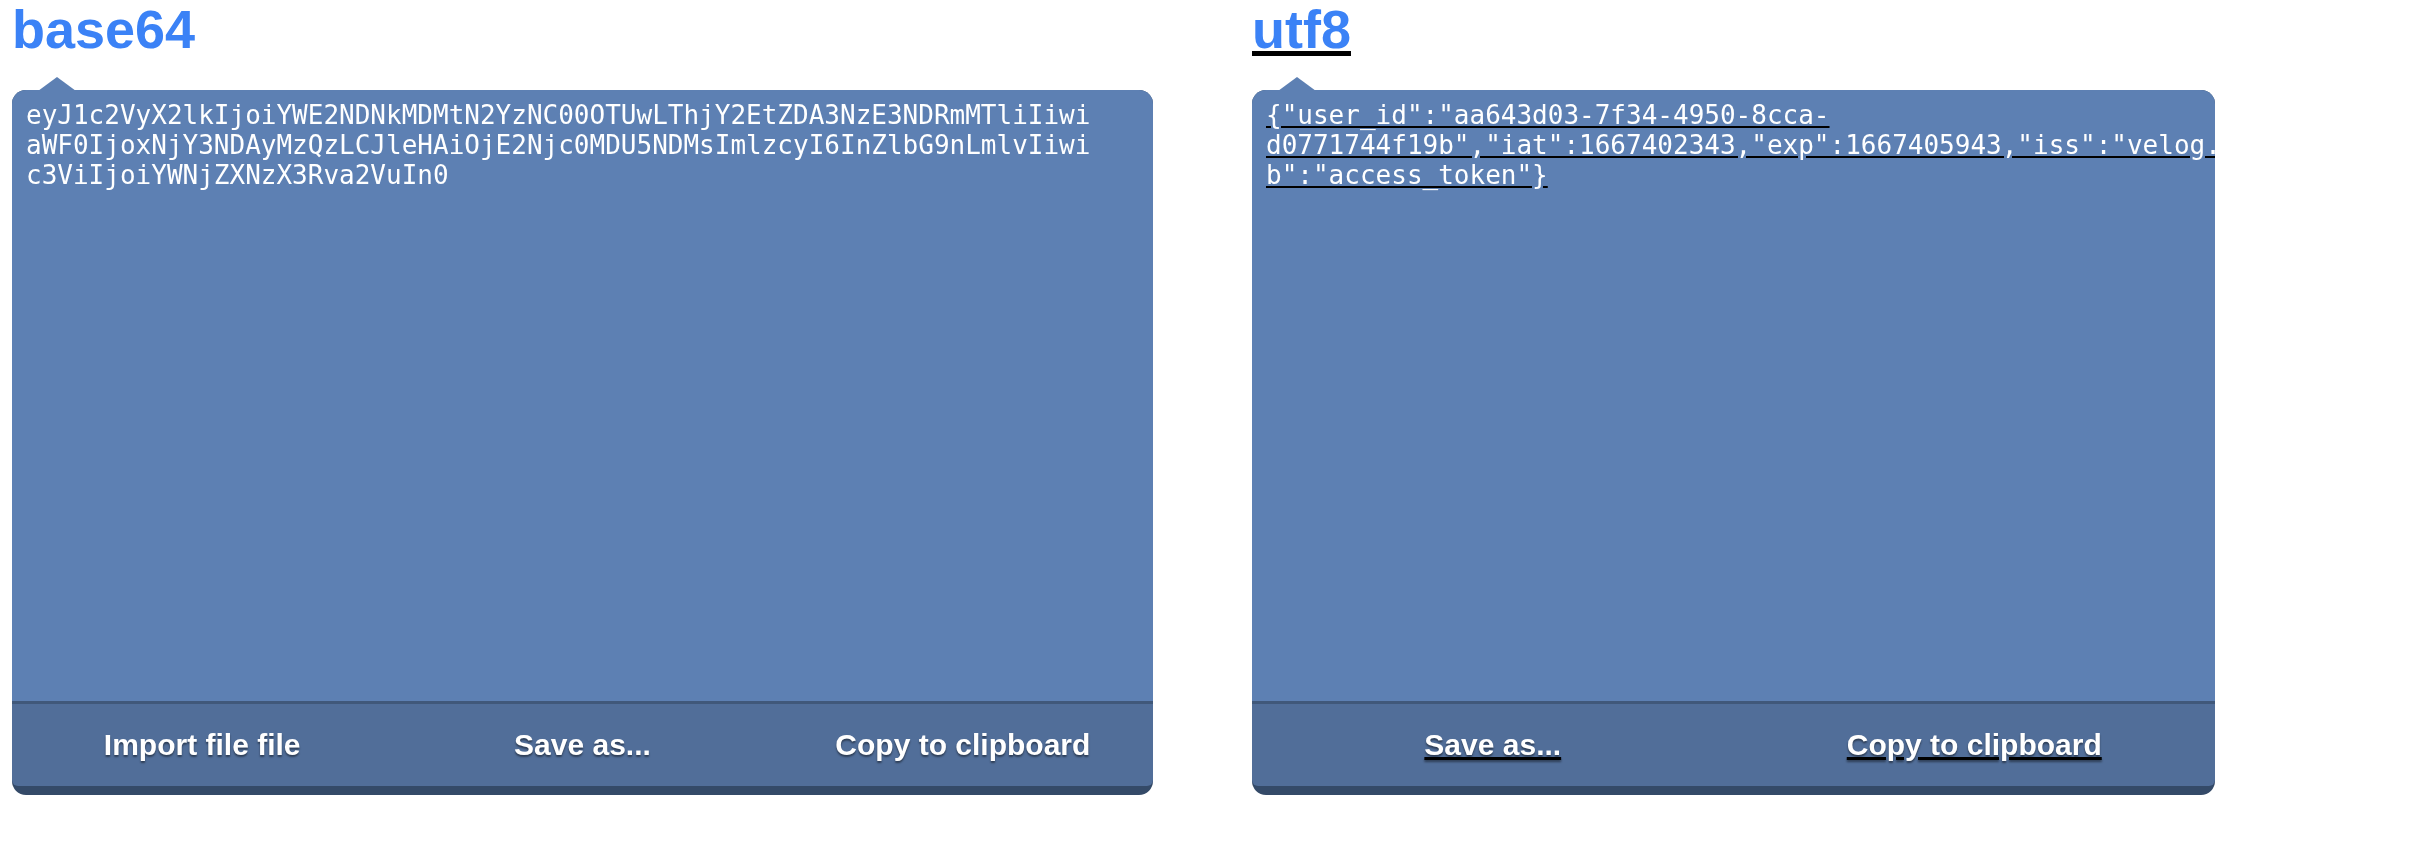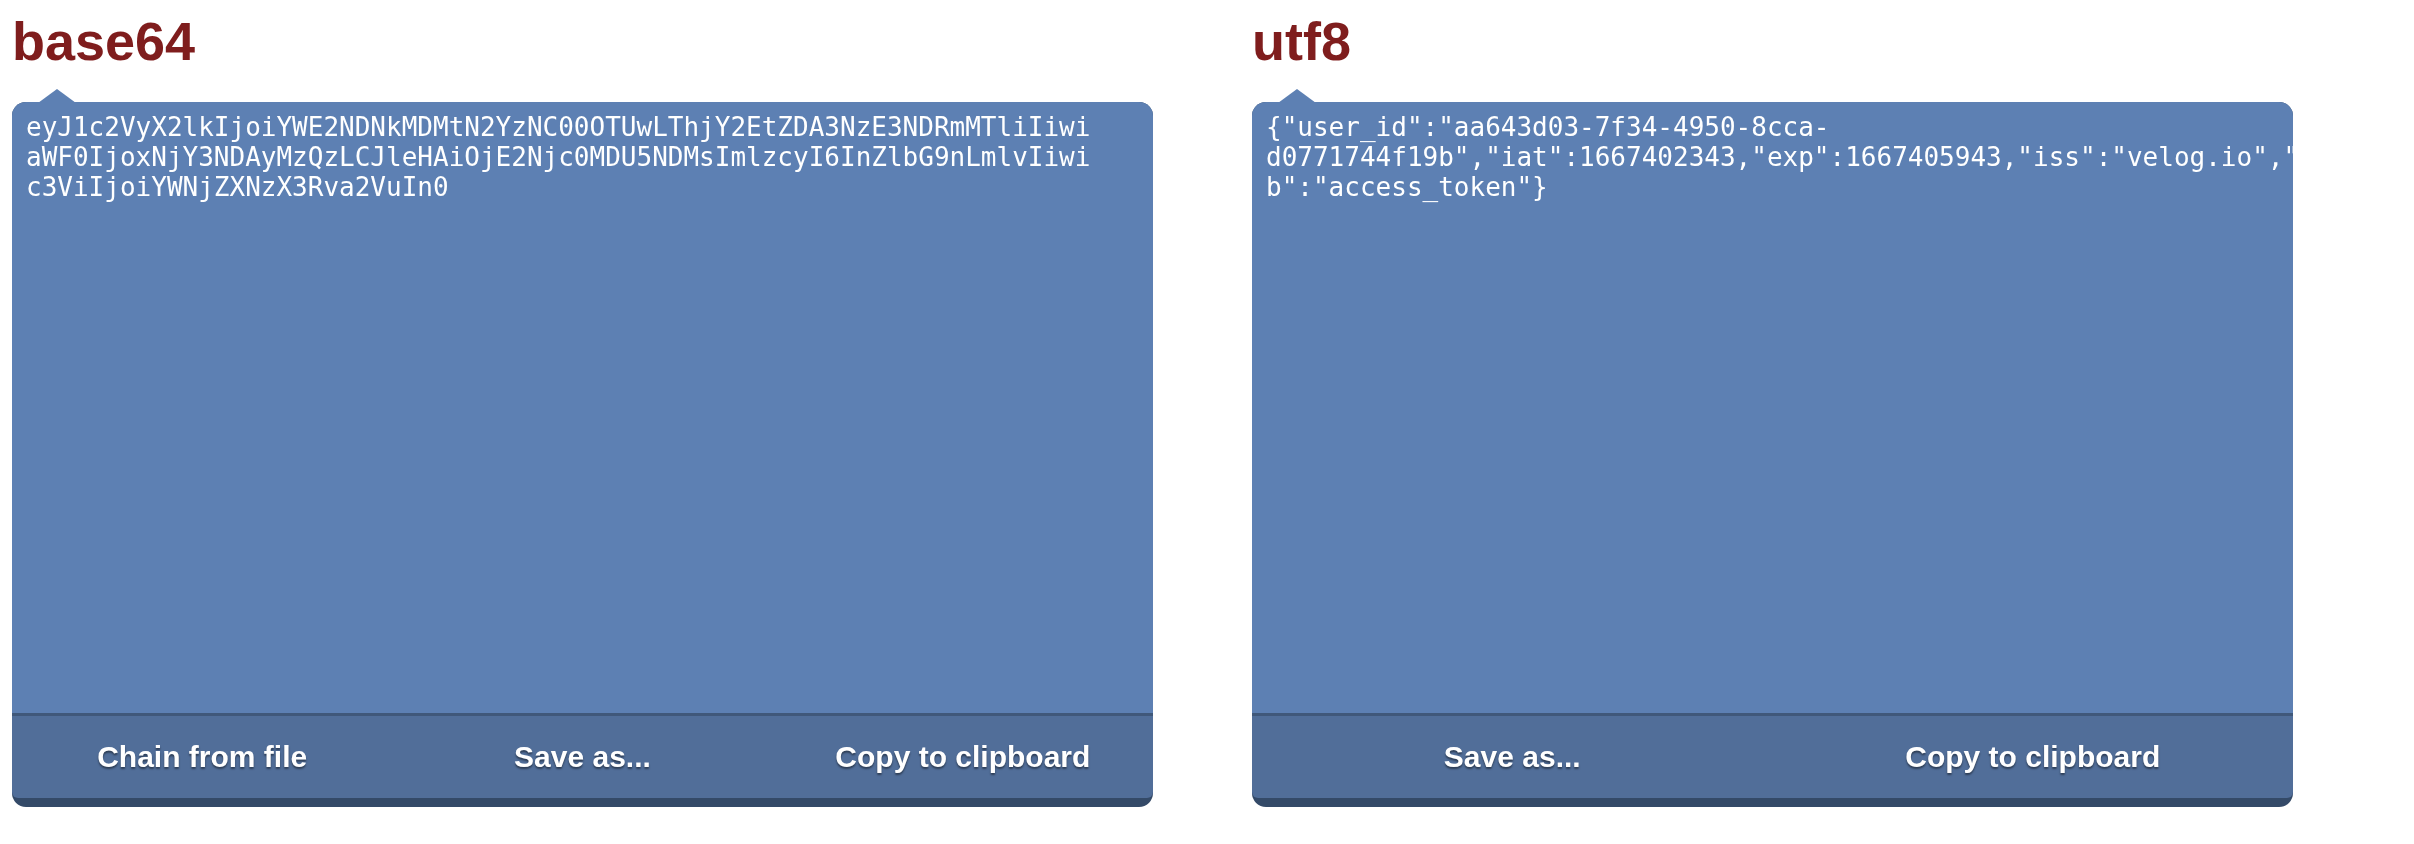--- a/index.html
+++ b/index.html
@@ -9,28 +9,28 @@
     font-family: "Liberation Sans", sans-serif;
     overflow: hidden;
   }
   .workspace {
     display: flex;
     gap: 99px;
     padding-left: 12px;
   }
   .brick { display: block; }
   .brick--left  { width: 1141px; }
-  .brick--right { width: 1041px; }
+  .brick--right { width: 963px; text-decoration: underline; }
 
   .brick-title {
-    margin-top: 12px;
+    margin-top: 0;
     font-size: 54px;
     line-height: 58px;
     font-weight: 600;
-    color: #7f1d1d;
+    color: #3b82f6;
     letter-spacing: 0px;
     cursor: pointer;
   }
 
   .brick-body {
     position: relative;
     margin-top: 32px;
     background: #344a68;
     border-radius: 14px;
     padding-bottom: 9px;
@@ -104,21 +104,21 @@
 
   <section class="brick brick--left">
     <h2 class="brick-title">base64</h2>
     <div class="brick-body">
       <div class="caret"></div>
       <div class="pane">
         <div class="content-wrap">
           <textarea class="content" spellcheck="false" style="">eyJ1c2VyX2lkIjoiYWE2NDNkMDMtN2YzNC00OTUwLThjY2EtZDA3NzE3NDRmMTliIiwiaWF0IjoxNjY3NDAyMzQzLCJleHAiOjE2Njc0MDU5NDMsImlzcyI6InZlbG9nLmlvIiwic3ViIjoiYWNjZXNzX3Rva2VuIn0</textarea>
         </div>
         <footer class="actions">
-          <button class="action-btn">Chain from file</button>
+          <button class="action-btn">Import file file</button>
           <button class="action-btn">Save as...</button>
           <button class="action-btn">Copy to clipboard</button>
         </footer>
       </div>
     </div>
   </section>
 
   <section class="brick brick--right">
     <h2 class="brick-title">utf8</h2>
     <div class="brick-body">

